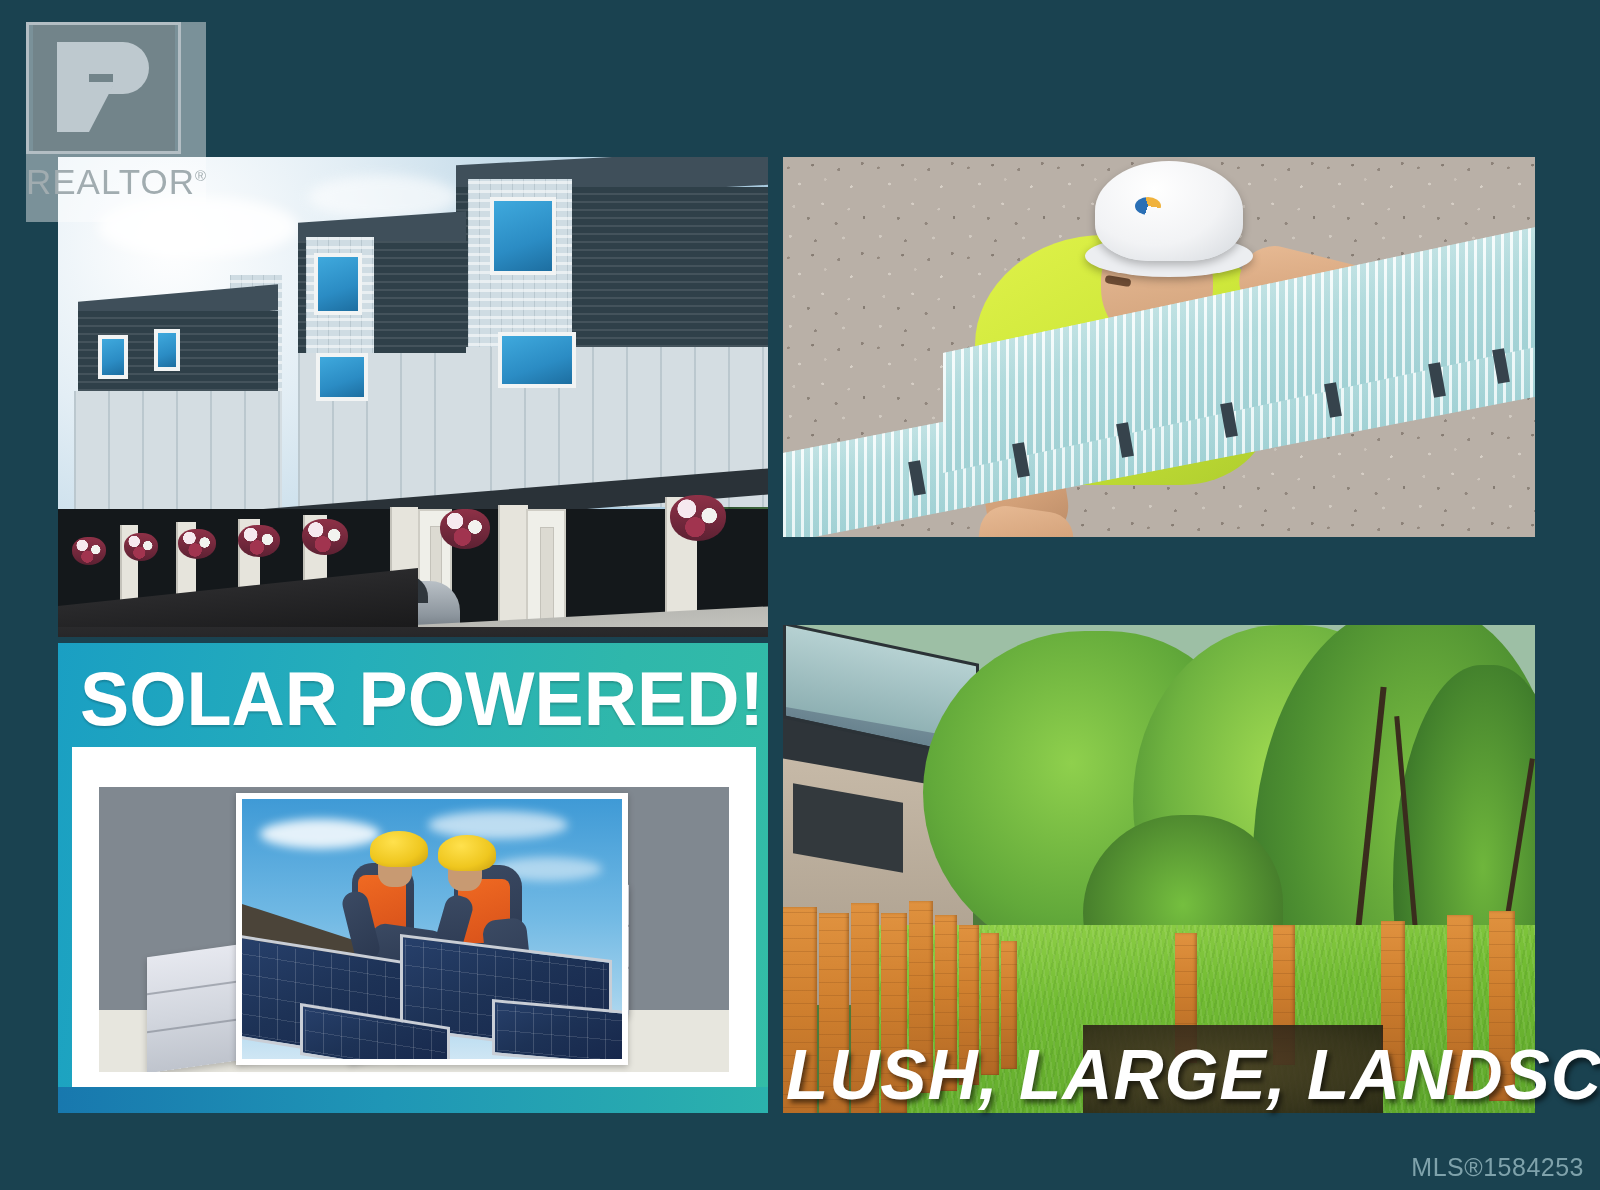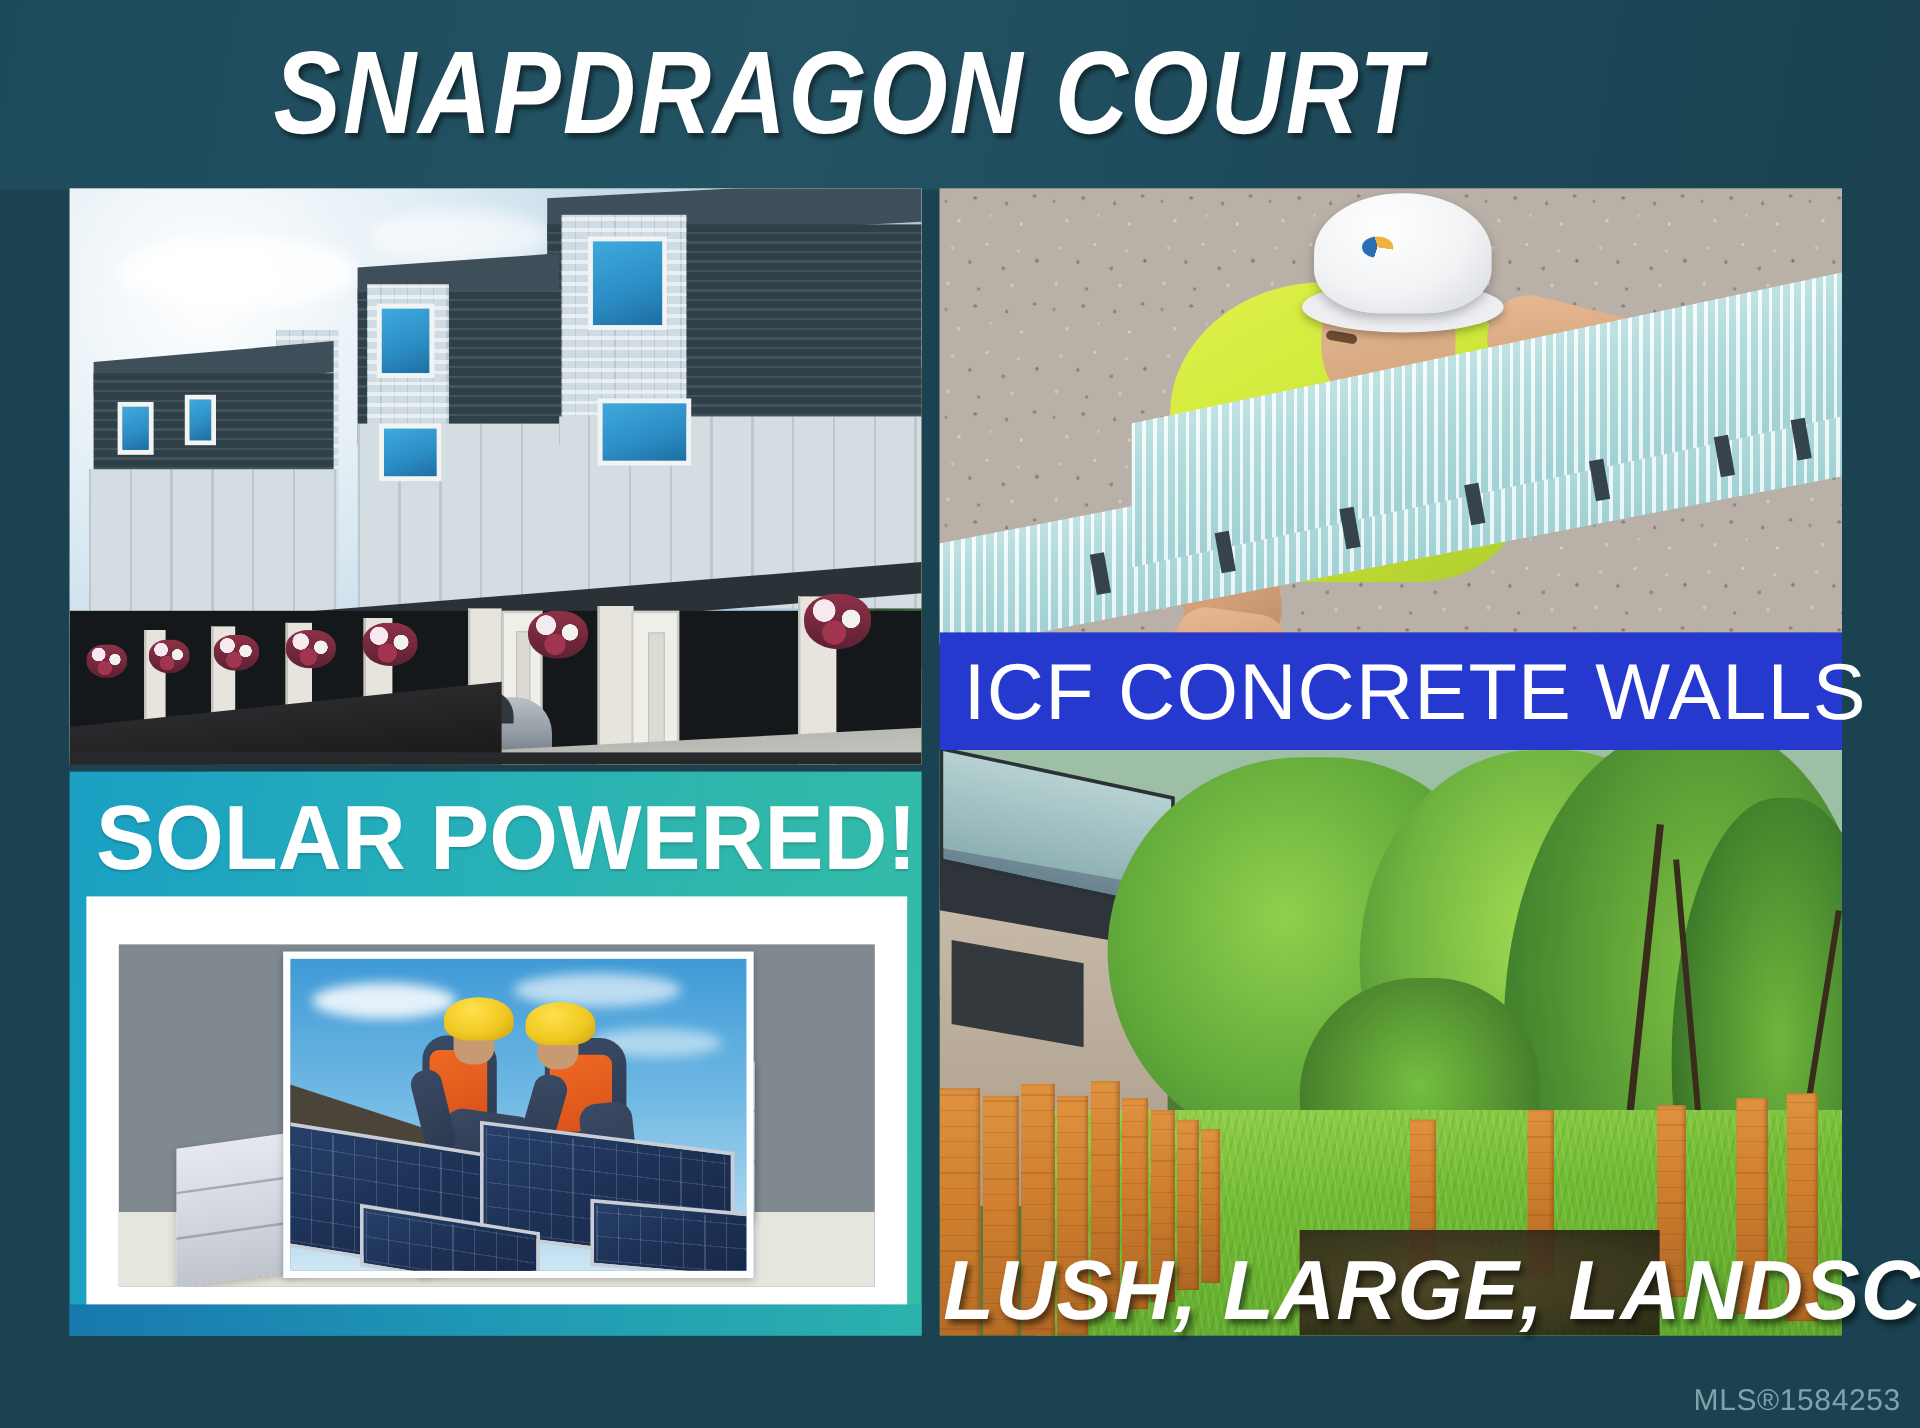--- a/index.html
+++ b/index.html
@@ -177,25 +177,32 @@
      text-shadow:3px 4px 5px rgba(0,0,0,.55);}
 
   
   #mls{position:absolute;right:16px;bottom:8px;font-size:25px;color:#7fa2ab;letter-spacing:.5px;}
 </style>
 </head>
 <body>
 
 <div id="poster">
 
-  <div id="header">
-    <div id="header-sheen"></div>
-    <div id="title">SNAPDRAGON COURT</div>
+
+  <div id="realtor-logo">
+    <div id="realtor-mark">
+      <div class="bar"></div>
+      <div class="bowl"></div>
+      <div class="notch"></div>
+      <div class="leg"></div>
+    </div>
+    <div id="realtor-frame"></div>
+    <div id="realtor-word"><span>REALTOR</span><sup>®</sup></div>
+    <div id="realtor-scrim"></div>
   </div>
-
 
   <div class="tile" id="tile-townhouse">
     <div class="sky"></div>
     <div class="cloud" style="left:40px;top:40px;width:200px;height:60px;"></div>
     <div class="cloud" style="left:250px;top:18px;width:150px;height:44px;opacity:.7;"></div>
     <div class="cloud" style="left:430px;top:8px;width:160px;height:40px;opacity:.55;"></div>
 
     <div class="tree" style="left:620px;top:130px;width:120px;height:280px;"></div>
     <div class="tree" style="left:670px;top:200px;width:90px;height:230px;opacity:.9;"></div>
     <div class="grassL" style="left:600px;top:400px;width:150px;height:95px;"></div>
@@ -272,23 +279,20 @@
     <div class="icf-wall" style="left:160px;top:196px;width:592px;height:120px;transform:skewY(-12deg);transform-origin:left top;"></div>
     <div class="icf-tie" style="left:128px;top:304px;width:12px;height:34px;transform:rotate(-10deg);"></div>
     <div class="icf-tie" style="left:232px;top:286px;width:12px;height:34px;transform:rotate(-10deg);"></div>
     <div class="icf-tie" style="left:336px;top:266px;width:12px;height:34px;transform:rotate(-10deg);"></div>
     <div class="icf-tie" style="left:440px;top:246px;width:12px;height:34px;transform:rotate(-10deg);"></div>
     <div class="icf-tie" style="left:544px;top:226px;width:12px;height:34px;transform:rotate(-10deg);"></div>
     <div class="icf-tie" style="left:648px;top:206px;width:12px;height:34px;transform:rotate(-10deg);"></div>
     <div class="icf-tie" style="left:712px;top:192px;width:12px;height:34px;transform:rotate(-10deg);"></div>
   </div>
 
-  <div id="icf-banner">
-    <span>ICF CONCRETE WALLS</span>
-  </div>
 
   <div class="tile" id="tile-solar">
     <div id="solar-headline">SOLAR POWERED!</div>
 
     <div id="solar-card">
       <div id="solar-illus">
         <div id="solar-ground"></div>
 
         <div class="sp-block" style="left:48px;top:152px;width:260px;height:116px;transform:skewY(-8deg);">
           <div class="slab" style="top:36px;"></div>

